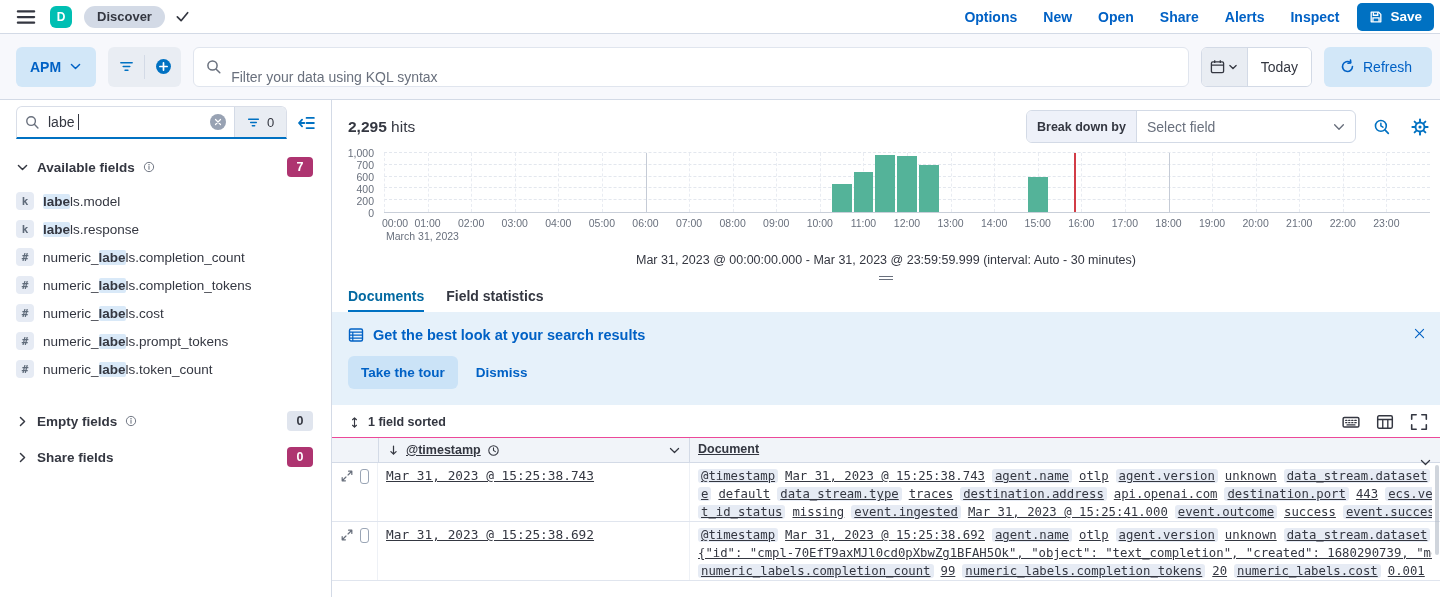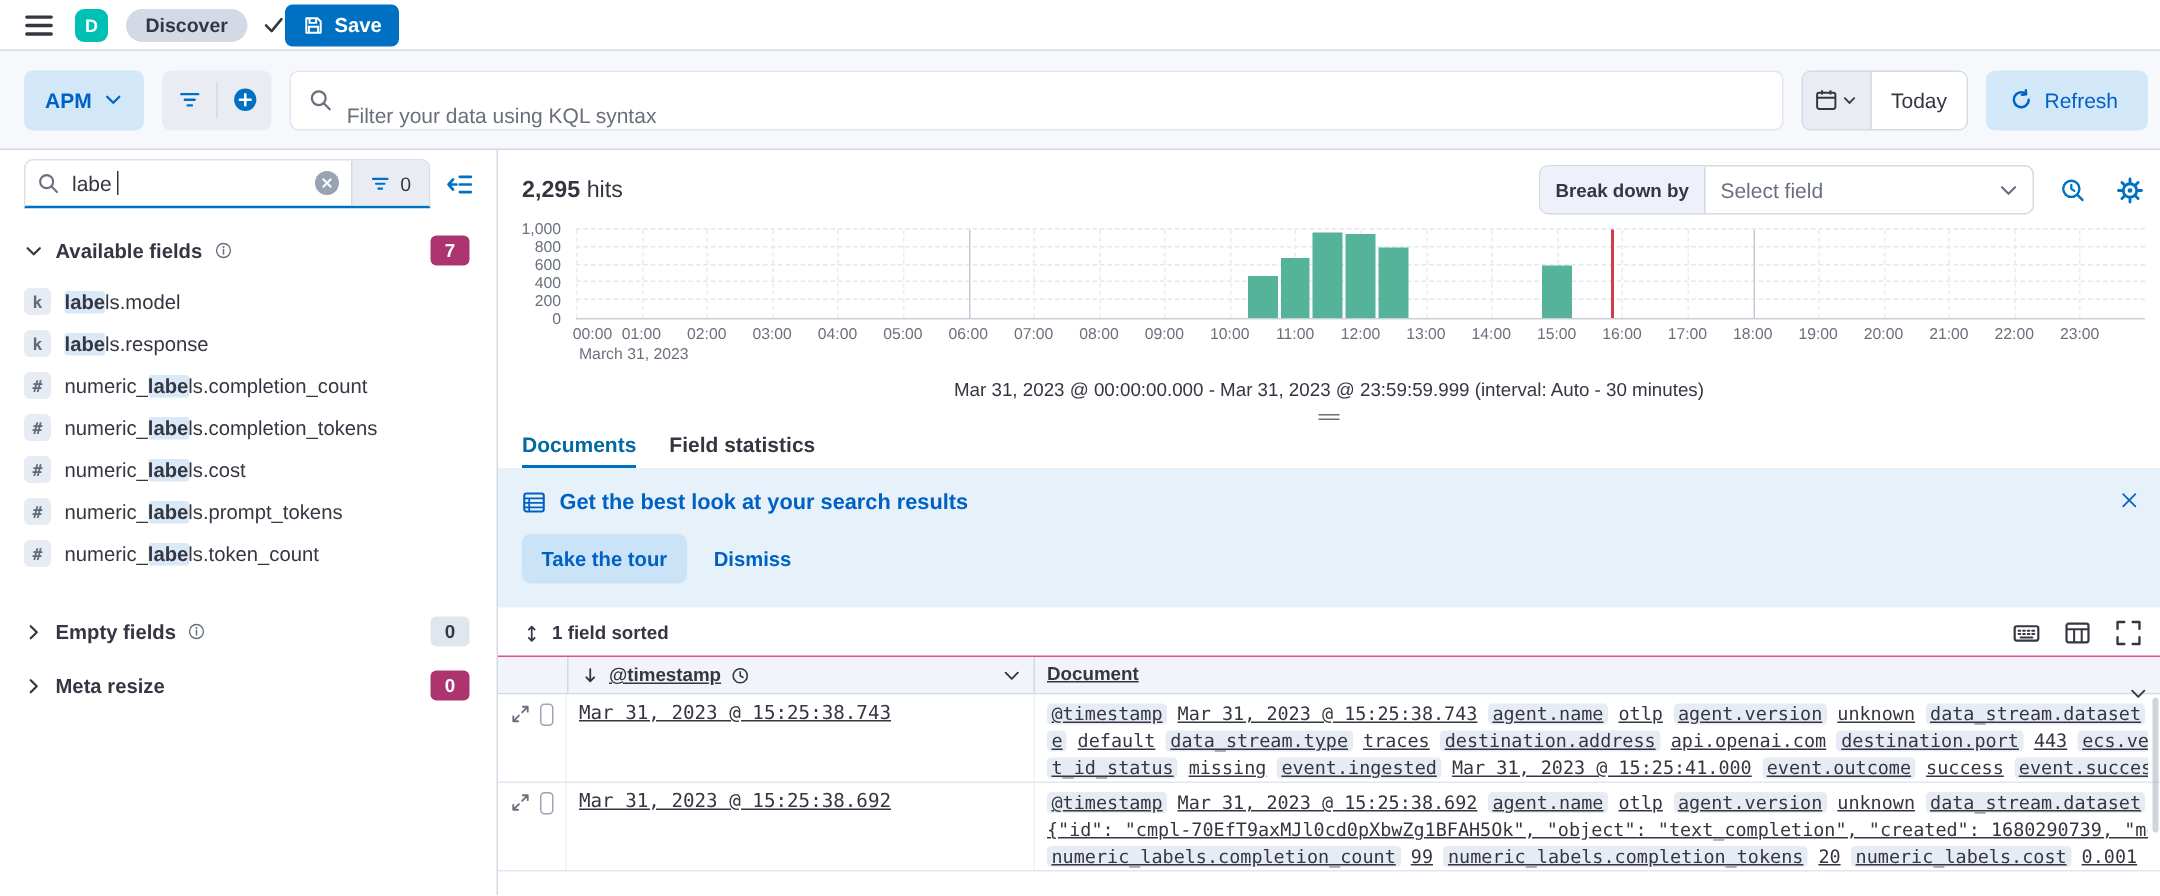--- a/index.html
+++ b/index.html
@@ -158,20 +158,28 @@
           <path d="M1.5 3.5h13M1.5 8h13M1.5 12.5h13" stroke="currentColor" stroke-width="1.8" stroke-linecap="round"></path>
         </svg>
     </button>
     <div class="space-badge">D</div>
     <button class="breadcrumb-pill">Discover</button>
     <span class="saved-check">
       <svg width="15" height="15" viewBox="0 0 16 16">
           <path d="M2.5 8.5l4 4L13.5 4" fill="none" stroke="currentColor" stroke-width="1.8" stroke-linecap="round" stroke-linejoin="round"></path>
         </svg>
     </span>
+    <nav class="topnav" id="topnav">
+        <a class="nav-link">Options</a>
+        <a class="nav-link">New</a>
+        <a class="nav-link">Open</a>
+        <a class="nav-link">Share</a>
+        <a class="nav-link">Alerts</a>
+        <a class="nav-link">Inspect</a>
+      </nav>
     <button class="save-btn">
       <span>
         <svg width="14" height="14" viewBox="0 0 16 16">
             <path d="M2.5 2.5h8.5l2.5 2.5v8.5h-11z" fill="none" stroke="#fff" stroke-width="1.5" stroke-linejoin="round"></path>
             <path d="M5 2.5v3.5h5V2.5M4.5 13.5V9h7v4.5" fill="none" stroke="#fff" stroke-width="1.5"></path>
           </svg>
       </span>
       <span>Save</span>
     </button>
   </header>
@@ -318,21 +326,21 @@
               <circle cx="7" cy="4.3" r=".85" fill="currentColor"></circle>
             </svg>
         </span>
         <span class="badge gray">0</span>
       </div>
 
       <div class="sb-section" style="margin-top:16px;">
         <svg class="chev" width="13" height="13" viewBox="0 0 16 16">
             <path d="M5.5 3l5 5-5 5" fill="none" stroke="currentColor" stroke-width="1.8" stroke-linecap="round" stroke-linejoin="round"></path>
           </svg>
-        <span class="lbl">Meta resize</span>
+        <span class="lbl">Share fields</span>
         <span class="badge accent">0</span>
       </div>
     </aside>
 
     <main class="main">
       <div class="hits-row">
         <div class="hits">
           <b>2,295</b> <span>hits</span>
         </div>
         <div class="hits-controls">
@@ -361,21 +369,21 @@
           </button>
         </div>
       </div>
 
       <div class="chart">
         <div id="y-axis">
             <div class="ylab" style="top: calc(100% - 6px);">0</div>
             <div class="ylab" style="top: calc(80% - 6px);">200</div>
             <div class="ylab" style="top: calc(60% - 6px);">400</div>
             <div class="ylab" style="top: calc(40% - 6px);">600</div>
-            <div class="ylab" style="top: calc(20% - 6px);">800</div>
+            <div class="ylab" style="top: calc(20% - 6px);">700</div>
             <div class="ylab" style="top: calc(0% - 6px);">1,000</div>
           </div>
         <div id="plot">
             <div class="hgrid" style="bottom: 20%;"></div>
             <div class="hgrid" style="bottom: 40%;"></div>
             <div class="hgrid" style="bottom: 60%;"></div>
             <div class="hgrid" style="bottom: 80%;"></div>
             <div class="hgrid" style="bottom: 100%;"></div>
             <div class="vgrid" style="left: 0%;"></div>
             <div class="vgrid" style="left: 4.16667%;"></div>

